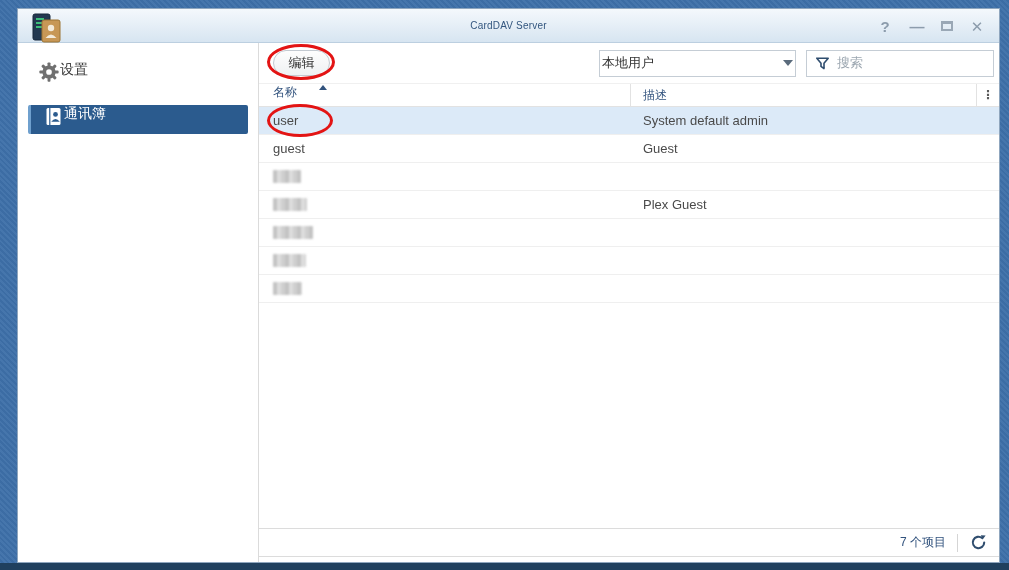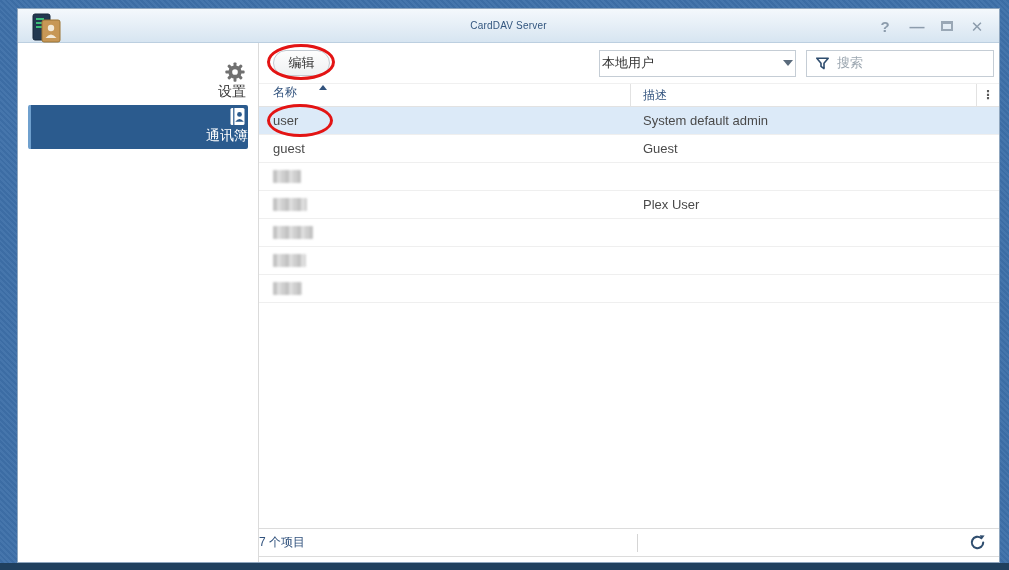--- a/index.html
+++ b/index.html
@@ -27,25 +27,25 @@
   .title { font-size:10px; font-weight:normal; color:#33567F; letter-spacing:.2px; }
   .app-icon { position:absolute; left:10px; top:4px; width:38px; height:32px; }
   .win-controls { position:absolute; right:14px; top:0; height:34px; display:flex; align-items:center; gap:16px; }
   .win-btn { color:#8C9CAC; font-size:15px; font-weight:bold; cursor:default; line-height:1;
              width:16px; text-align:center; }
   .win-btn.maxi { width:12px; height:10px; border:2px solid #9AA8B6; border-top-width:3px; font-size:0; }
 
   
   .main { flex:1; display:flex; min-height:0; }
   .sidebar { width:241px; flex:0 0 241px; border-right:1px solid #DBDBDB; padding-top:18px; background:#fff; }
-  .side-item { display:flex; align-items:flex-end; gap:0; font-size:14px; color:#3A3A3A;
-               height:32px; margin:0 12px 12px; padding-left:8px; cursor:pointer;flex-direction:column; }
+  .side-item { display:flex; align-items:flex-start; gap:0; font-size:14px; color:#3A3A3A;
+               height:32px; margin:0 12px 12px; padding-left:8px; cursor:pointer; }
   .side-item.selected {
     background:#2B5B8E; border-left:3px solid #6FA0CE; border-radius:2px;
-    color:#FFF; height:44px; margin:0 10px; padding-left:11px;
+    color:#FFF; height:29px; margin:0 10px; padding-left:11px;
   }
   .side-icon { width:22px; height:22px; display:flex; align-items:center; justify-content:center; }
 
   .content { flex:1; display:flex; flex-direction:column; min-width:0; position:relative; }
 
   
   .toolbar { height:40px; flex:0 0 40px; display:flex; align-items:center; padding:0 5px 0 14px; position:relative; }
   .btn-edit {
     width:57px; height:26px; font-size:13px; color:#333;
     background:linear-gradient(#FDFDFD,#EFF1F3); border:1px solid #C3CAD1; border-radius:13px; cursor:pointer;
@@ -86,21 +86,21 @@
   .cell-desc { flex:1; padding-left:12px; }
   .redacted { display:inline-block; height:13px; border-radius:1px;
               background:repeating-linear-gradient(90deg,#B9B9B9 0 4px,#D8D8D8 4px 8px,#C7C7C7 8px 12px);
               filter:blur(1.2px); opacity:.85; }
 
   .spacer { flex:1; }
 
   
   .footer { height:29px; flex:0 0 29px; margin-bottom:5px;
             border-top:1px solid #DCDCDC; border-bottom:1px solid #DCDCDC;
-            display:flex; align-items:center; justify-content:space-between; gap:11px; padding-right:12px;
+            display:flex; align-items:center; justify-content:flex-end; gap:11px; padding-right:12px;
             font-size:12px; color:#31527D; }
   .v-sep { width:1px; height:18px; background:#D5D5D5; }
   .refresh { width:18px; height:18px; display:flex; align-items:center; justify-content:center; cursor:pointer; }
 </style>
 </head>
 <body>
 
 <div class="window">
 
   <div class="titlebar">
@@ -198,21 +198,21 @@
           <div class="row">
     <div class="cell-name">
               <span class="redacted" style="width: 28px;"></span>
             </div>
     <div class="cell-desc"></div>
   </div>
           <div class="row">
     <div class="cell-name">
               <span class="redacted" style="width: 34px;"></span>
             </div>
-    <div class="cell-desc">Plex User</div>
+    <div class="cell-desc">Plex Guest</div>
   </div>
           <div class="row">
     <div class="cell-name">
               <span class="redacted" style="width: 40px;"></span>
             </div>
     <div class="cell-desc"></div>
   </div>
           <div class="row">
     <div class="cell-name">
               <span class="redacted" style="width: 33px;"></span>

